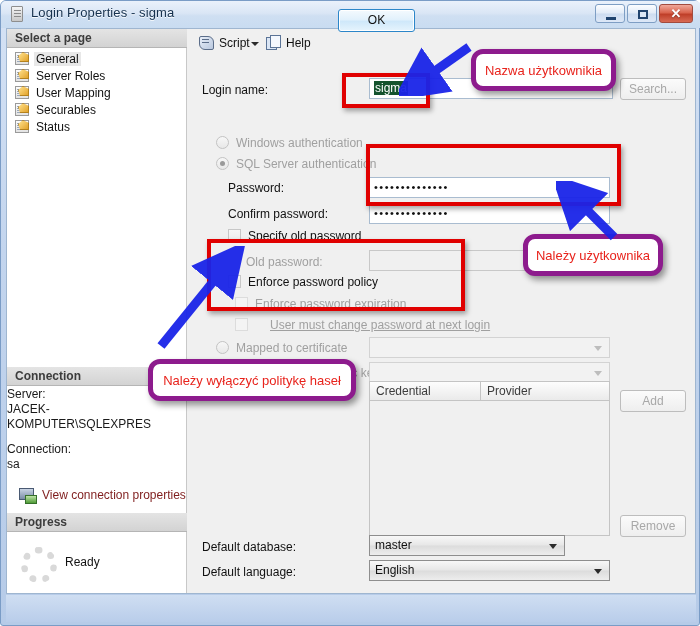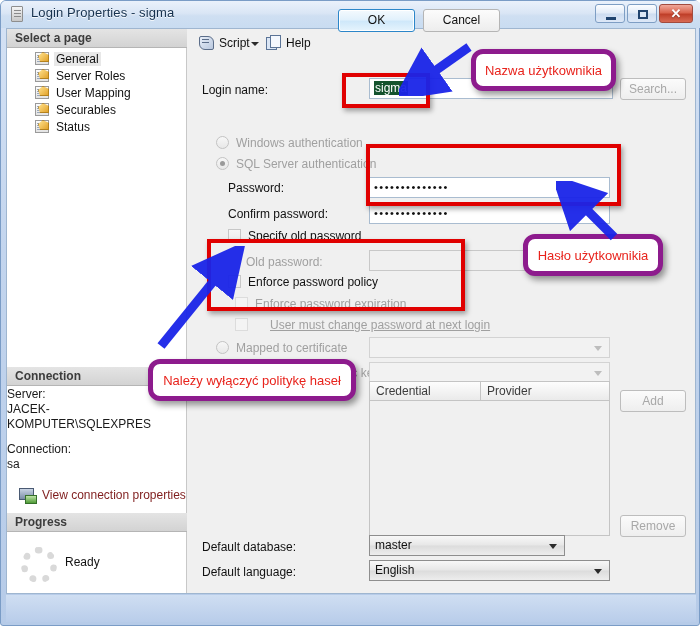--- a/index.html
+++ b/index.html
@@ -74,21 +74,21 @@
   .panel-header {
     height: 19px; background: linear-gradient(180deg,#e4e4e4,#d3d3d3);
     border-bottom: 1px solid #b5b5b5;
     font-weight: bold; font-size: 12px; color: #3c3c3c;
     padding: 2px 0 0 8px;
   }
   #select-page-hdr { position: absolute; left:0; top:0; width:180px; }
   .page-list { position: absolute; left: 0; top: 21px; width: 180px; }
   .page-item {
     height: 17px; padding-left: 8px; display: flex; align-items: center; gap: 5px;
-    font-size: 12px; color: #111; margin-left: 20px;
+    font-size: 12px; color: #111;
   }
   .page-item.selected .plabel { background: #e8e8e8; }
   .pg-icon {
     width: 14px; height: 13px; position: relative; flex: none;
     background: linear-gradient(180deg,#fcfcfc,#e3e3e3);
     border: 1px solid #9a9a9a;
   }
   .pg-icon::before {
     content:""; position:absolute; left:1px; top:2px; width:7px; height:1px;
     background:#9aa8bb; box-shadow: 0 2px 0 #9aa8bb, 0 4px 0 #9aa8bb, 0 6px 0 #9aa8bb;
@@ -413,32 +413,31 @@
 
       <div class="lbl" style="left:14px; top:536px;">Default language:</div>
       <div class="combo active" style="left:181px; top:531px; width:241px;">
         <span>English</span>
         <span class="arrow"></span>
       </div>
     </div>
   </div>
 
   <div id="ok-btn">OK</div>
-  <div id="cancel-btn">Cancel</div>
   <div id="statusbar"></div>
 
   <div class="redbox" style="left:341px; top:72px; width:88px; height:35px;"></div>
 
   <div class="redbox" style="left:365px; top:143px; width:255px; height:62px;"></div>
 
   <div class="redbox" style="left:206px; top:238px; width:258px; height:72px;"></div>
 
   <div class="callout" style="left:470px; top:48px; width:145px; height:42px;">Nazwa użytkownikia</div>
 
-  <div class="callout" style="left:522px; top:233px; width:140px; height:42px;">Hasło użytkownikia</div>
+  <div class="callout" style="left:522px; top:233px; width:140px; height:42px;">Należy użytkownika</div>
 
   <div class="callout" style="left:147px; top:358px; width:208px; height:42px;">Należy wyłączyć politykę haseł</div>
 
   <svg class="arrow-svg" style="left:398px; top:40px;" width="80" height="55">
     <defs>
       <marker id="ah1" markerWidth="6" markerHeight="6" refX="3" refY="3" orient="auto">
         <path d="M0,0 L6,3 L0,6 z" fill="#1a24e8"></path>
       </marker>
     </defs>
     <line x1="70" y1="6" x2="16" y2="44" stroke="#1a24e8" stroke-width="9" marker-end="url(#ah1)" opacity="0.95"></line>

